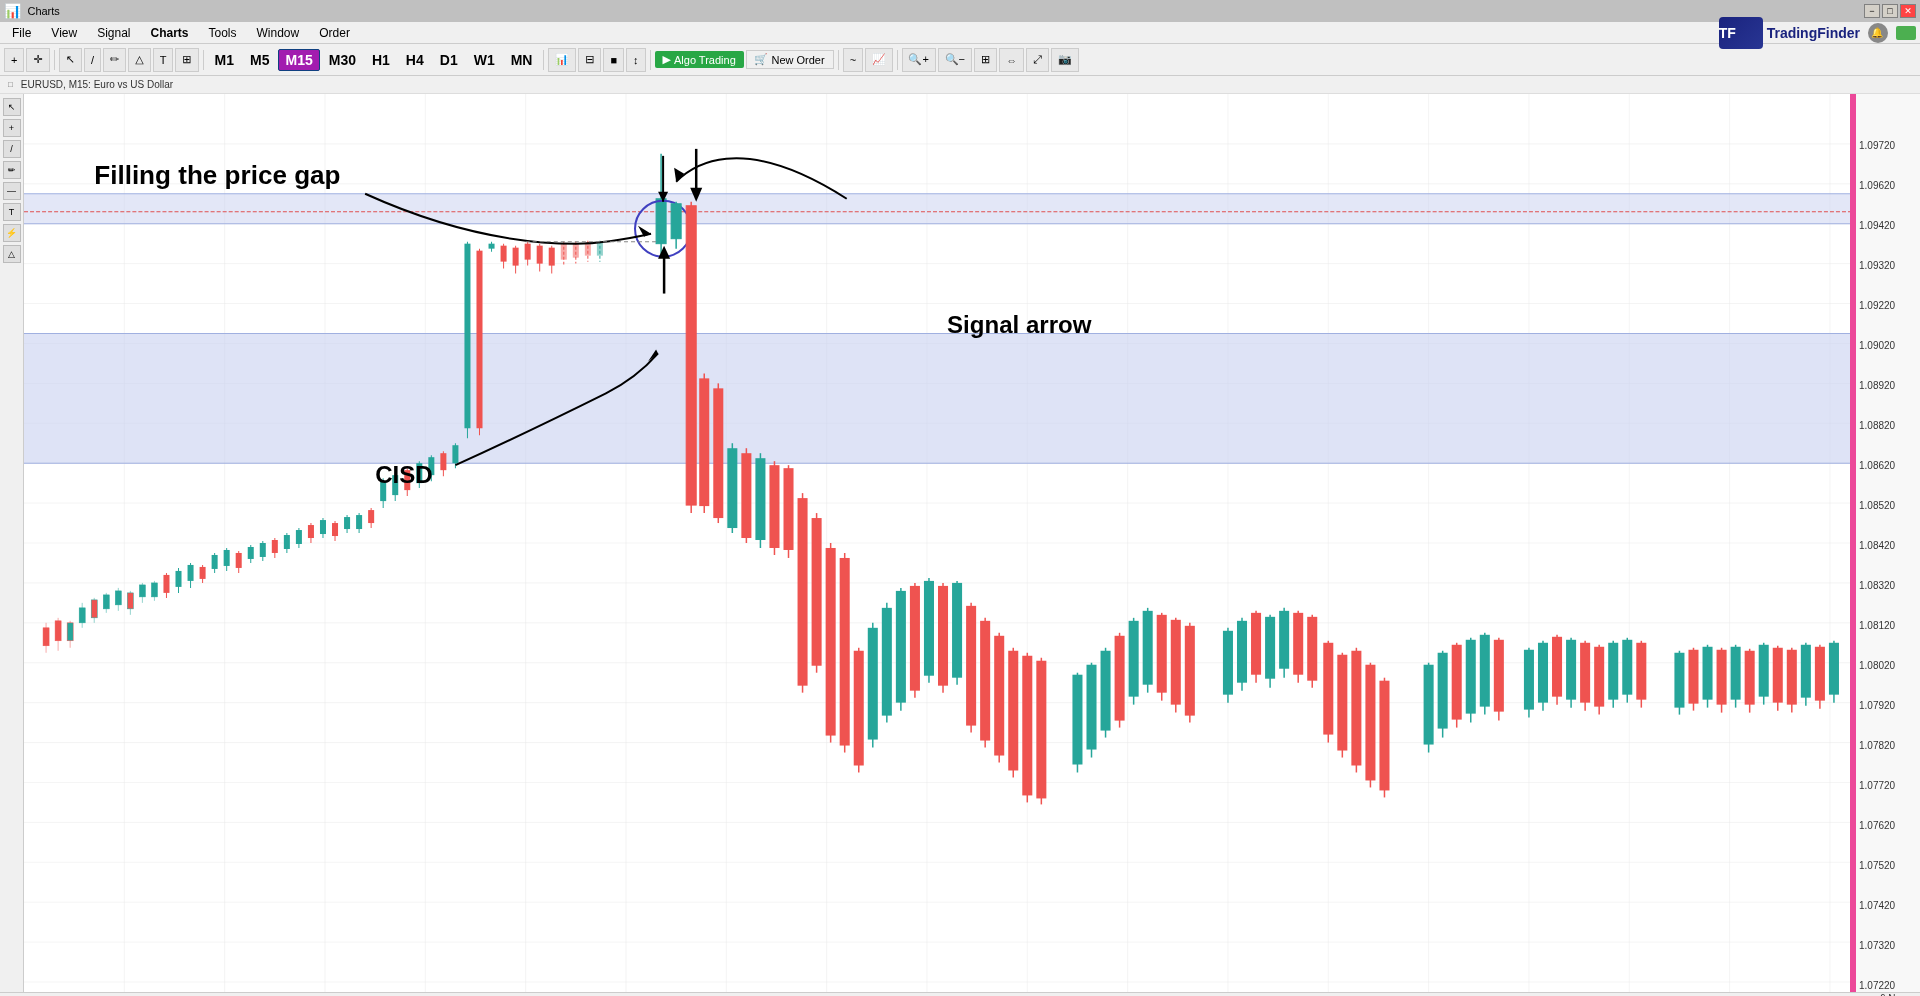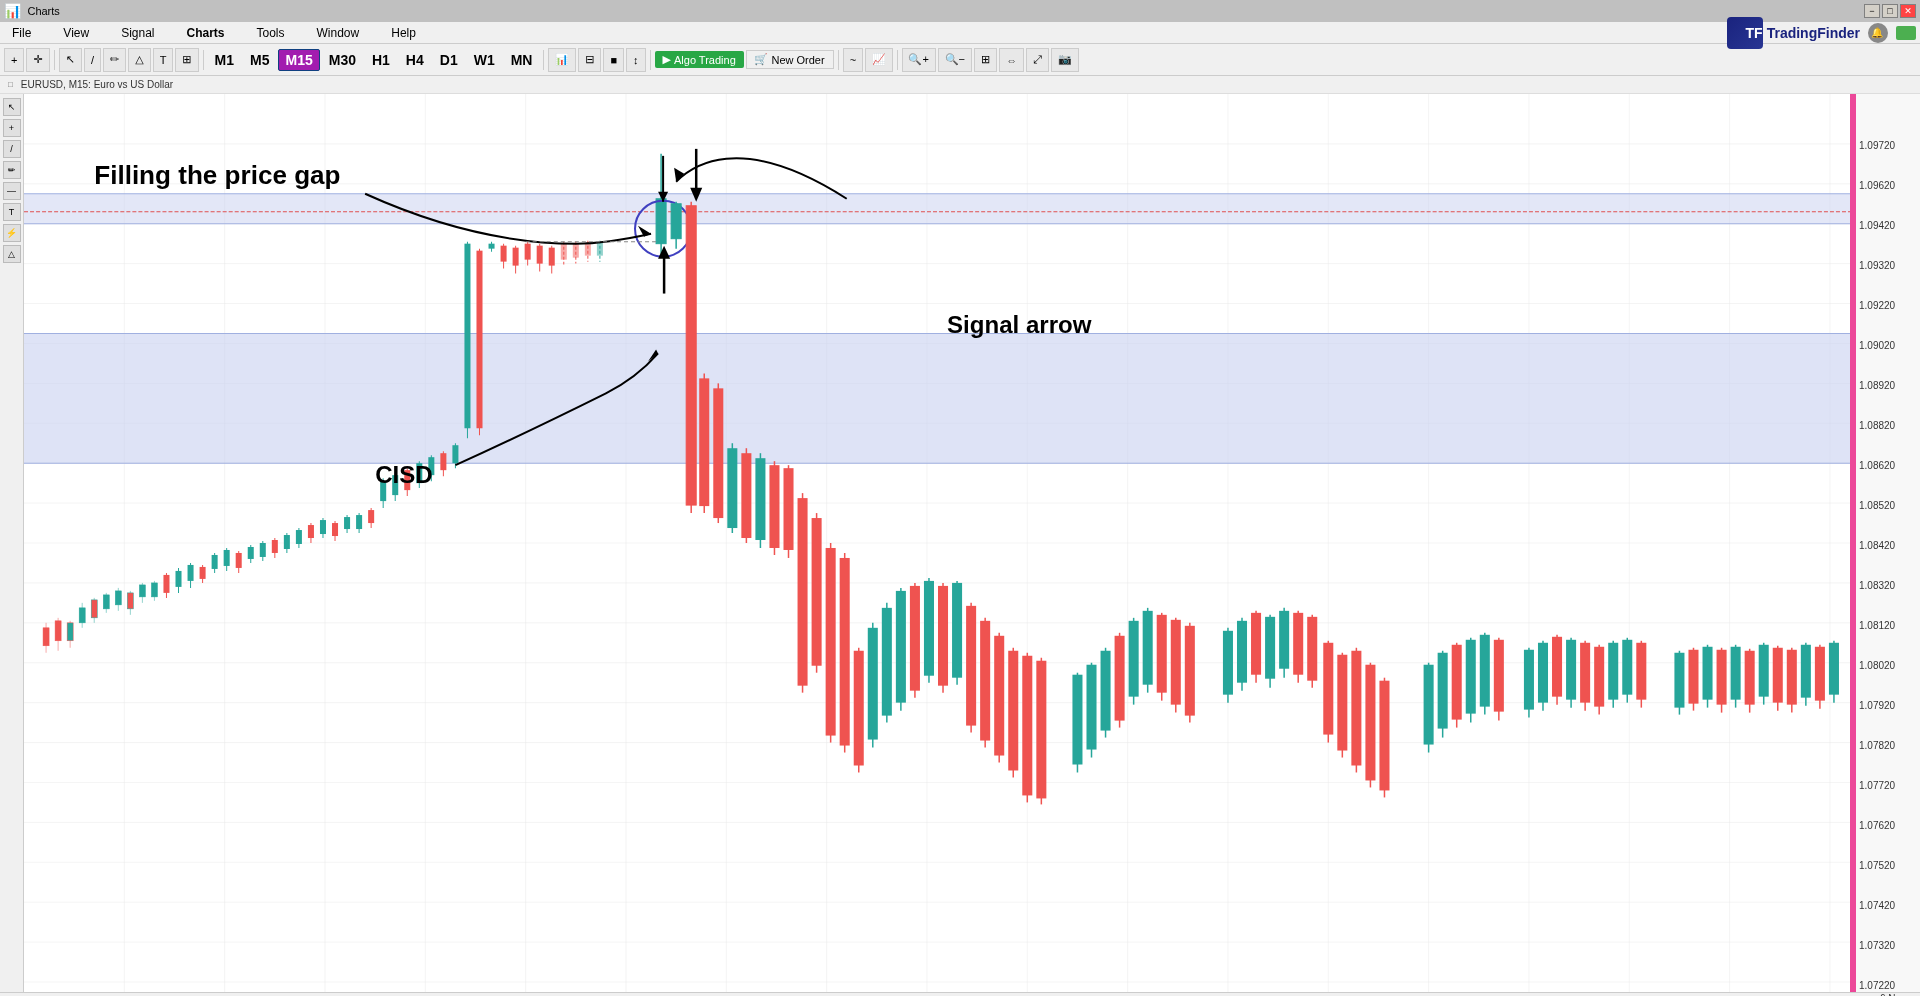--- a/index.html
+++ b/index.html
@@ -20,21 +20,21 @@
     .title-bar-right { display: flex; gap: 2px; }
     .title-bar-btn { width: 16px; height: 14px; background: #d4d0c8; border: 1px solid #808080; font-size: 9px; display: flex; align-items: center; justify-content: center; cursor: pointer; }
 
     
     .menu-bar {
       height: 22px;
       background: #f0f0f0;
       display: flex;
       align-items: center;
       padding: 0 4px;
-      gap: 16px;
+      gap: 4px;
       font-size: 12px;
       border-bottom: 1px solid #ccc;
     }
     .menu-item { padding: 2px 8px; cursor: pointer; }
 
     
     .toolbar {
       height: 32px;
       background: #f0f0f0;
       display: flex;
@@ -167,25 +167,25 @@
   </div>
 </div>
 
 <div class="menu-bar">
   <span class="menu-item">File</span>
   <span class="menu-item">View</span>
   <span class="menu-item">Signal</span>
   <span class="menu-item" style="font-weight:bold;">Charts</span>
   <span class="menu-item">Tools</span>
   <span class="menu-item">Window</span>
-  <span class="menu-item">Help</span>
+  <span class="menu-item">Order</span>
 
   <div style="margin-left:auto; display:flex; align-items:center; gap:8px;">
     <div style="display:flex;align-items:center;gap:4px;">
-      <div style="width:36px;height:32px;background:linear-gradient(135deg,#1a237e,#283593);border-radius:4px;display:flex;align-items:center;justify-content:flex-end;">
+      <div style="width:44px;height:32px;background:linear-gradient(135deg,#1a237e,#283593);border-radius:4px;display:flex;align-items:center;justify-content:flex-start;">
         <span style="color:white;font-size:14px;font-weight:bold;">TF</span>
       </div>
       <span style="font-weight:bold;color:#1a237e;font-size:14px;">TradingFinder</span>
     </div>
     <div style="width:20px;height:20px;border-radius:50%;background:#888;display:flex;align-items:center;justify-content:center;color:white;font-size:10px;">🔔</div>
     <div style="background:#4caf50;width:20px;height:14px;border-radius:2px;"></div>
   </div>
 </div>
 
 <div class="toolbar">

